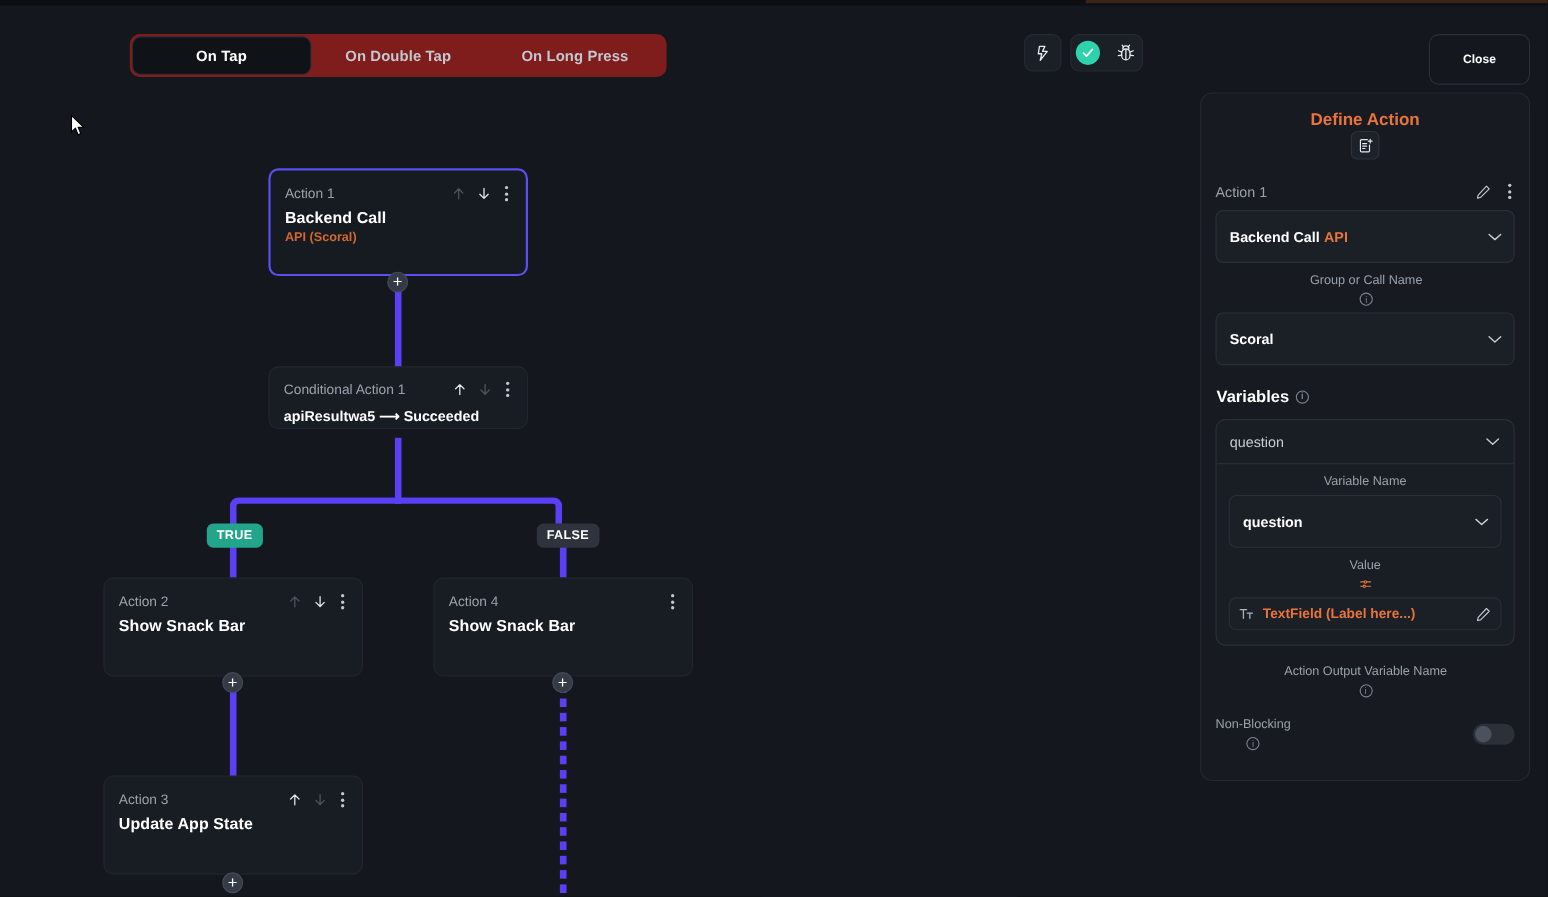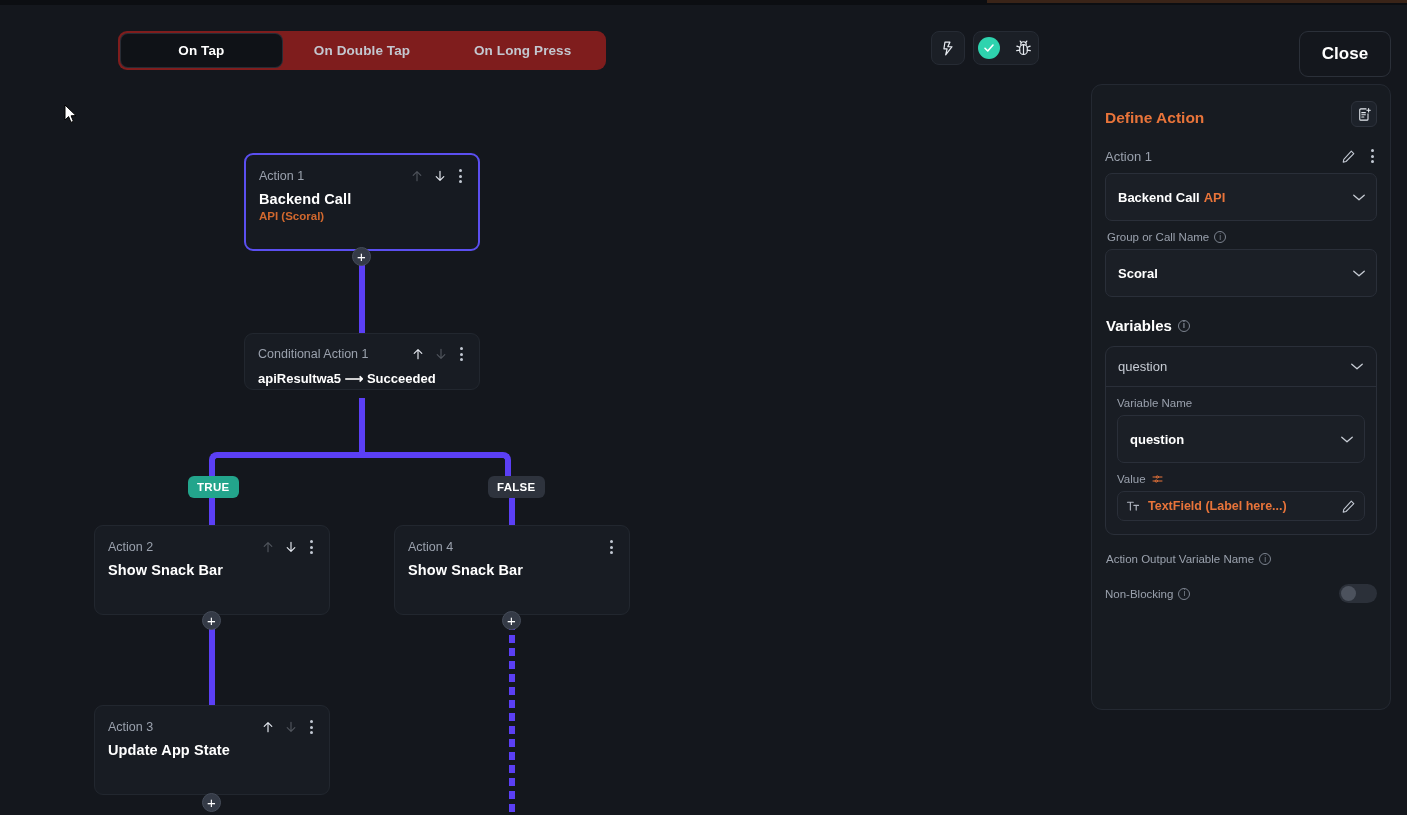--- a/index.html
+++ b/index.html
@@ -38,21 +38,21 @@
   #tool-run  { left: 973px; top: 31px; width: 66px; gap: 4px; }
   .tool-btn { width: 30px; height: 28px; display:flex; align-items:center; justify-content:center; cursor:pointer; border-radius:6px; }
   .check-circle {
     width: 22px; height: 22px; border-radius: 50%; background: #2ed3ae;
     display: flex; align-items: center; justify-content: center;
   }
 
   .close-btn {
     position: absolute; left: 1299px; top: 31px; width: 92px; height: 46px;
     background: #14171d; border: 1px solid #2b3039; border-radius: 9px;
-    color: #ffffff; font-size: 17px; font-weight: bold;
+    color: #ffffff; font-size: 11px; font-weight: bold;
     display: flex; align-items: center; justify-content: center; cursor: pointer;
   }
 
   
   .canvas { position:absolute; left:0; top:80px; width:1085px; height:735px; overflow:hidden; }
 
   .node {
     position: absolute; background: #181c23; border: 1px solid #22272f;
     border-radius: 9px; padding: 12px 13px 0 13px;
   }
@@ -96,30 +96,30 @@
   }
   .badge.true { background: #23a58c; }
   .badge.false { background: #2e333d; }
 
   
   .panel {
     position: absolute; left: 1091px; top: 84px; width: 300px; height: 626px;
     background: #171b21; border: 1px solid #242932; border-radius: 11px;
     padding: 16px 13px;
   }
-  .panel-head { display:flex; align-items:flex-end; justify-content:space-between; margin-bottom:20px; }
+  .panel-head { display:flex; align-items:center; justify-content:space-between; margin-bottom:20px;flex-direction:column; }
   .panel-title { font-size: 15.5px; font-weight: bold; color: #e8743a; }
   .panel-head-btn {
     width:26px; height:26px; border:1px solid #2d323c; border-radius:6px; background:#1d222a;
     display:flex; align-items:center; justify-content:center; cursor:pointer;
   }
 
   .row-between { display:flex; align-items:center; justify-content:space-between; }
   .sub-label { font-size: 13px; color: #9aa1ad; }
-  .mini-label { font-size: 11.5px; color: #9aa1ad; display:flex; align-items:center; gap:5px; }
+  .mini-label { font-size: 11.5px; color: #9aa1ad; display:flex; align-items:center; gap:5px;flex-direction:column; }
   .info-i {
     width: 12px; height: 12px; border-radius: 50%; border: 1px solid #7c838f;
     color: #7c838f; font-size: 8.5px; font-style: normal;
     display:inline-flex; align-items:center; justify-content:center; line-height:1;
   }
 
   .select {
     height: 48px; background: #1c2franchise; border-radius: 7px;
     display:flex; align-items:center; justify-content:space-between;
     padding: 0 10px 0 12px; cursor:pointer;

